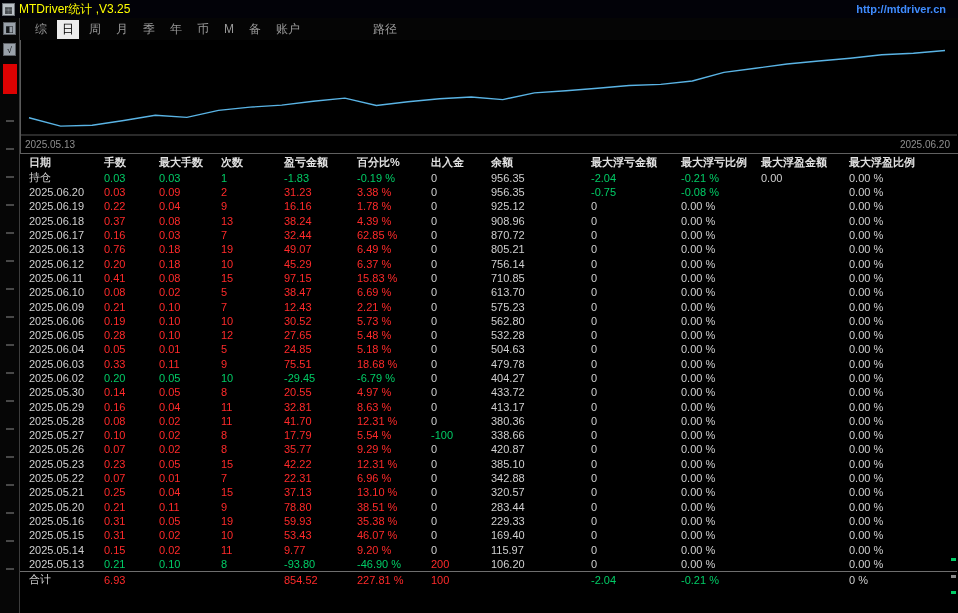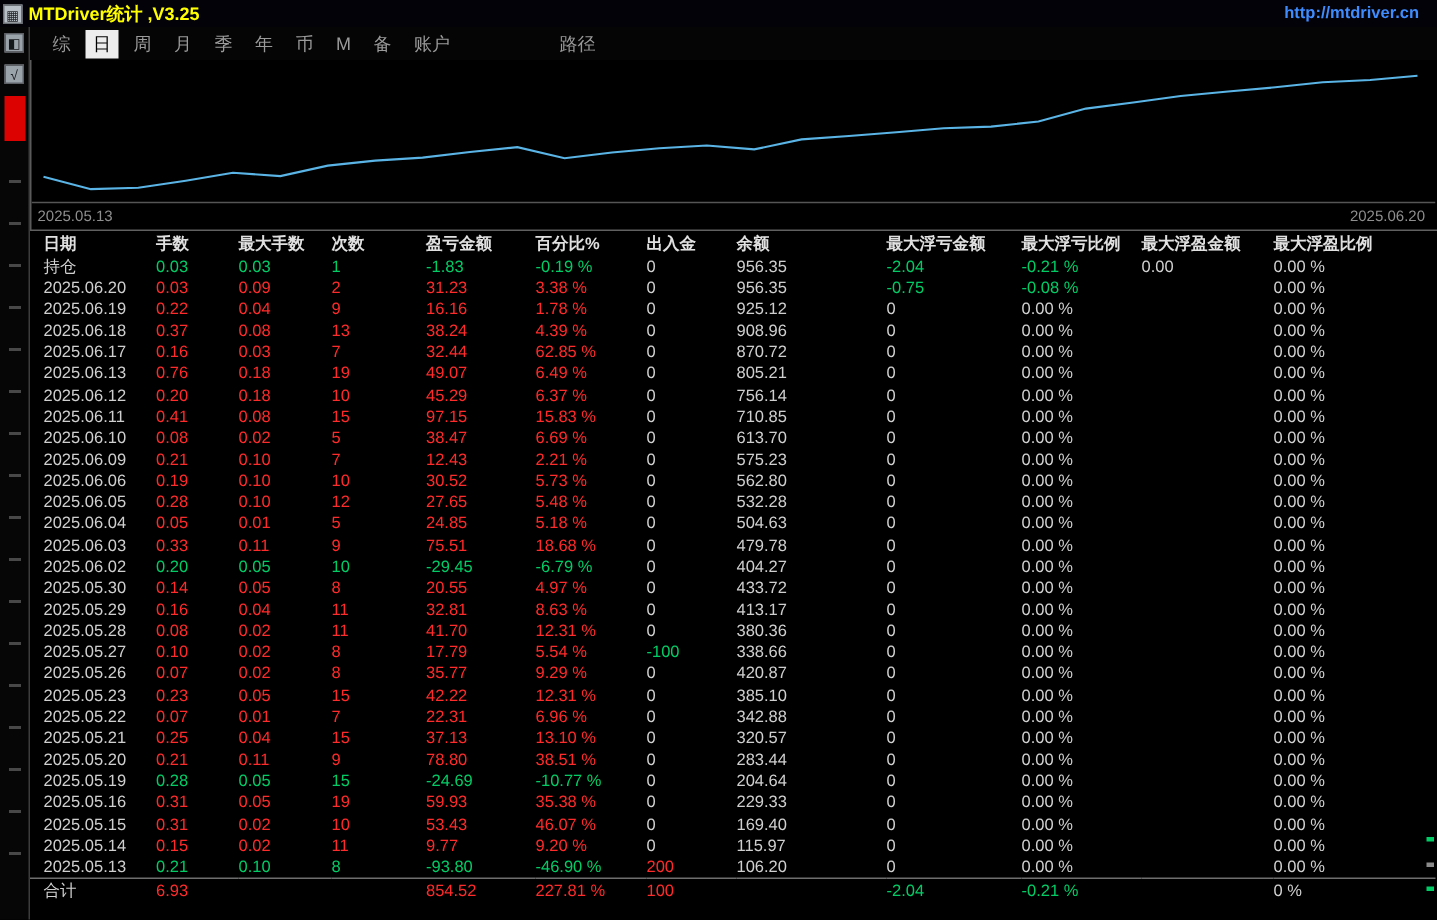--- a/index.html
+++ b/index.html
@@ -3,21 +3,21 @@
 <meta charset="utf-8">
 <style>
   html,body{margin:0;padding:0;background:#000;}
   body{width:958px;height:613px;overflow:hidden;font-family:"Liberation Sans",sans-serif;}
   .app{position:relative;width:958px;height:613px;background:#000;}
 
   
   .titlebar{height:18px;background:#020208;display:flex;align-items:center;padding-left:2px;}
   .app-icon{width:13px;height:13px;background:#b9bfc6;border:1px solid #6d7278;color:#22262a;
     font-size:9px;line-height:12px;text-align:center;box-sizing:border-box;margin-right:4px;}
-  .title{color:#ffff00;font-size:12px;font-weight:bold;white-space:nowrap;}
+  .title{color:#ffff00;font-size:12px;font-weight:normal;white-space:nowrap;}
   .url{margin-left:auto;margin-right:12px;color:#3f8cff;font-size:11px;font-weight:bold;text-decoration:none;cursor:pointer;}
 
   .body-row{display:flex;height:595px;}
 
   
   .sidebar{width:20px;background:#060606;border-right:1px solid #3c3c3c;box-sizing:border-box;position:relative;flex:none;}
   .sb-icon{width:13px;height:13px;margin:4px auto 8px auto;background:#9aa2aa;color:#15181b;
     font-size:9px;line-height:12px;text-align:center;border:1px solid #5d6166;box-sizing:border-box;}
   .sb-red{width:14px;height:30px;margin:2px auto 0 auto;background:#dd0202;}
   .sb-mark{width:8px;height:2px;background:#484848;margin:26px auto 0 auto;}
@@ -481,34 +481,20 @@
                 <td class="red">78.80</td>
                 <td class="red">38.51 %</td>
                 <td class="neutral">0</td>
                 <td class="neutral">283.44</td>
                 <td class="neutral">0</td>
                 <td class="neutral">0.00 %</td>
                 <td class="neutral"></td>
                 <td class="neutral">0.00 %</td>
               </tr>
               <tr class="">
-                <td class="neutral">2025.05.19</td>
-                <td class="green">0.28</td>
-                <td class="green">0.05</td>
-                <td class="green">15</td>
-                <td class="green">-24.69</td>
-                <td class="green">-10.77 %</td>
-                <td class="neutral">0</td>
-                <td class="neutral">204.64</td>
-                <td class="neutral">0</td>
-                <td class="neutral">0.00 %</td>
-                <td class="neutral"></td>
-                <td class="neutral">0.00 %</td>
-              </tr>
-              <tr class="">
                 <td class="neutral">2025.05.16</td>
                 <td class="red">0.31</td>
                 <td class="red">0.05</td>
                 <td class="red">19</td>
                 <td class="red">59.93</td>
                 <td class="red">35.38 %</td>
                 <td class="neutral">0</td>
                 <td class="neutral">229.33</td>
                 <td class="neutral">0</td>
                 <td class="neutral">0.00 %</td>

